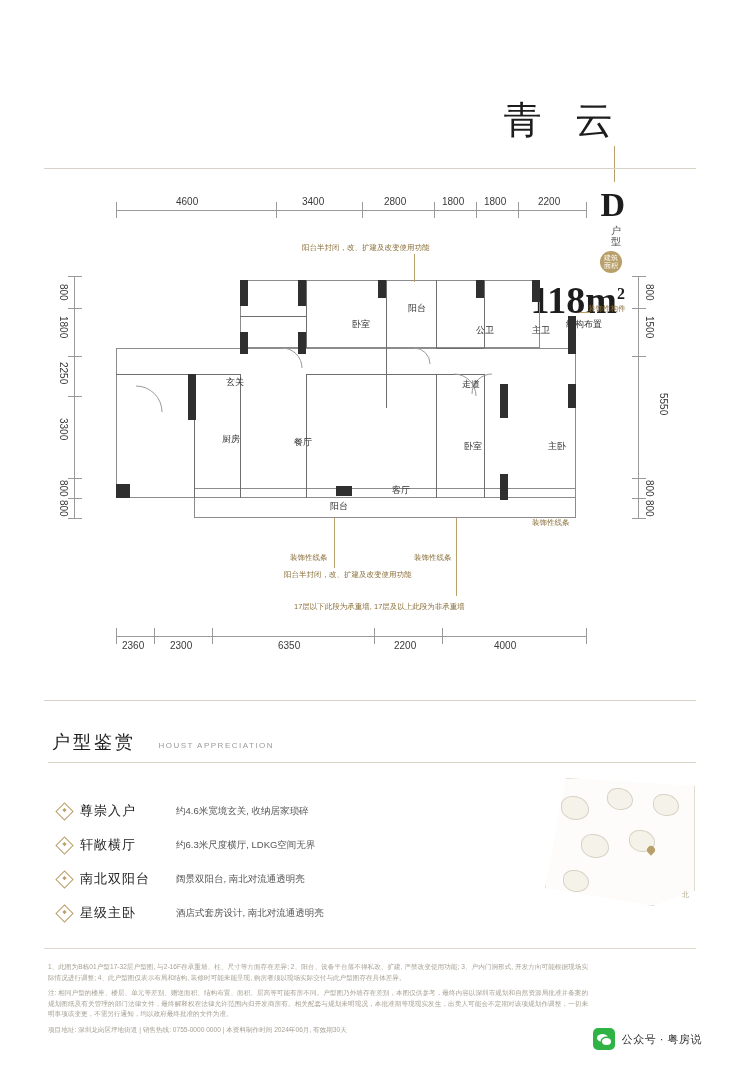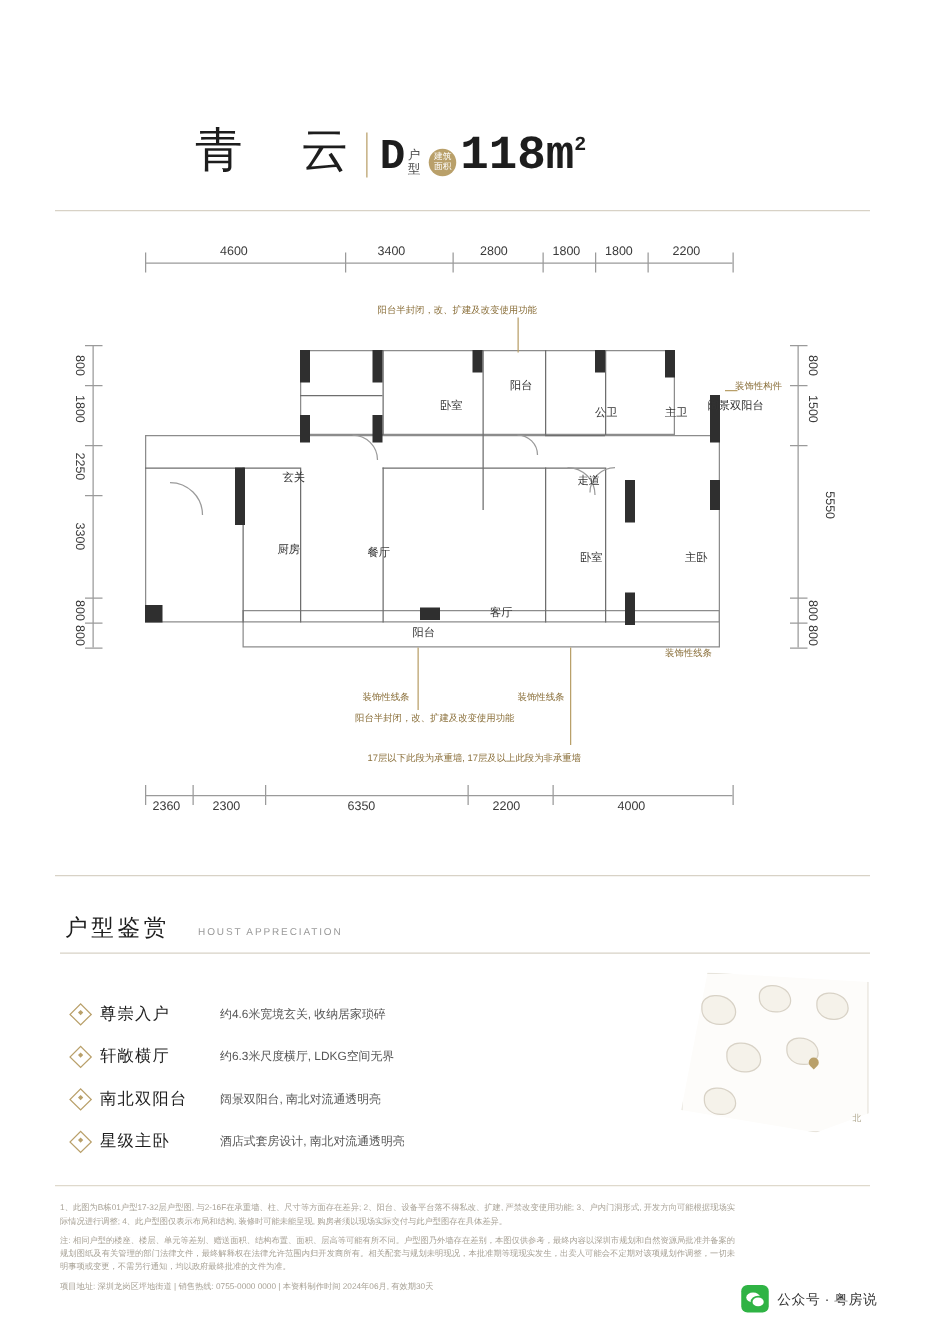--- a/index.html
+++ b/index.html
@@ -10,21 +10,22 @@
     color:#2b2b2b;
     position:relative;
     overflow:hidden;
   }
   .page{position:absolute;inset:0;}
 
   
   .title-wrap{
     position:absolute;left:0;top:95px;width:625px;
     display:flex;align-items:flex-end;justify-content:center;
-    font-family:Liberation Mono, monospace;
+    font-family:Liberation Serif, serif;
+    flex-direction:column;
   }
   .t-name{font-size:38px;letter-spacing:12px;color:#1d1d1d;font-weight:500;}
   .t-bar{width:1px;height:36px;background:#b9a06a;margin:0 10px 4px 2px;}
   .t-d{font-size:34px;font-weight:700;color:#1d1d1d;margin-bottom:1px;}
   .t-huxing{display:inline-block;font-size:10px;line-height:11px;color:#4a4a4a;margin:0 4px 4px 2px;}
   .t-badge{
     width:22px;height:22px;border-radius:50%;
     background:#b9a06a;color:#fff;font-size:7px;line-height:8px;
     display:flex;flex-direction:column;align-items:center;justify-content:center;
     margin:0 3px 5px 3px;letter-spacing:0;
@@ -225,21 +226,21 @@
       <path d="M410 186 A22 22 0 0 1 432 208" fill="none" stroke="#9a9a9a" stroke-width="1"></path>
       <path d="M448 186 A20 20 0 0 0 428 206" fill="none" stroke="#9a9a9a" stroke-width="1"></path>
       <path d="M238 160 A20 20 0 0 1 258 180" fill="none" stroke="#9a9a9a" stroke-width="1"></path>
       <path d="M370 160 A16 16 0 0 1 386 176" fill="none" stroke="#9a9a9a" stroke-width="1"></path>
     </svg>
 
     <div class="lbl" style="left:308px;top:130px;">卧室</div>
     <div class="lbl" style="left:364px;top:114px;">阳台</div>
     <div class="lbl" style="left:432px;top:136px;">公卫</div>
     <div class="lbl" style="left:488px;top:136px;">主卫</div>
-    <div class="lbl" style="left:522px;top:130px;">阔景双阳台</div>
+    <div class="lbl" style="left:522px;top:130px;">结构布置</div>
     <div class="lbl" style="left:182px;top:188px;">玄关</div>
     <div class="lbl" style="left:418px;top:190px;">走道</div>
     <div class="lbl" style="left:178px;top:245px;">厨房</div>
     <div class="lbl" style="left:250px;top:248px;">餐厅</div>
     <div class="lbl" style="left:348px;top:252px;margin-top:44px;">客厅</div>
     <div class="lbl" style="left:420px;top:252px;">卧室</div>
     <div class="lbl" style="left:504px;top:252px;">主卧</div>
     <div class="lbl" style="left:286px;top:312px;">阳台</div>
 
     <div class="note" style="left:258px;top:55px;">阳台半封闭，改、扩建及改变使用功能</div>

